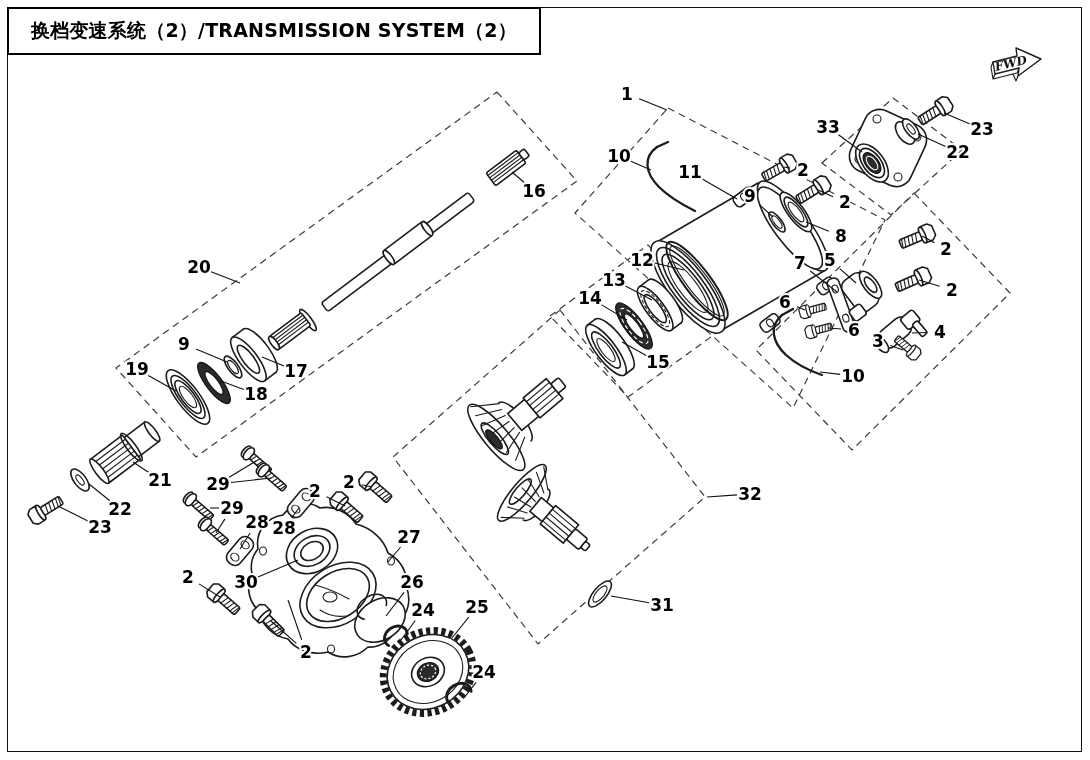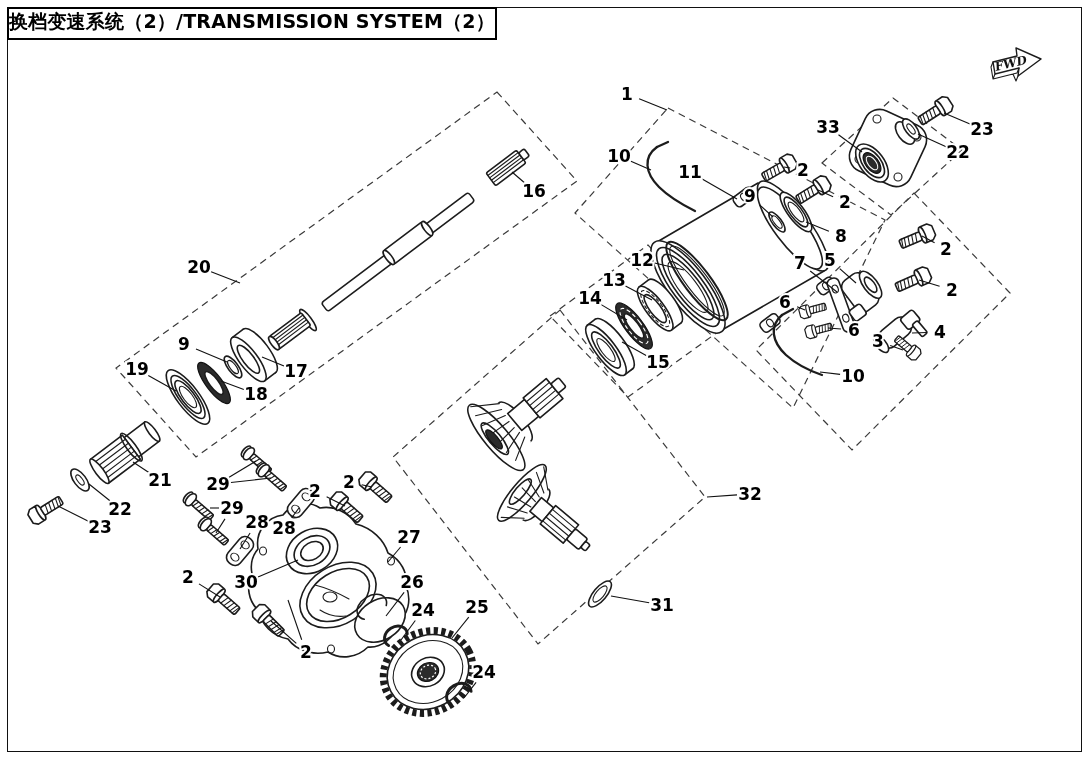--- a/index.html
+++ b/index.html
@@ -1,19 +1,19 @@
 <!DOCTYPE html>
 <html><head>
 <meta charset="utf-8">
 <style>
   html,body{margin:0;padding:0;background:#fff;}
   body{width:1090px;height:760px;position:relative;font-family:"DejaVu Sans","Liberation Sans",sans-serif;}
   #frame{position:absolute;left:7px;top:7px;width:1075px;height:745px;border:1.5px solid #111;box-sizing:border-box;}
-  #title-box{position:absolute;left:7px;top:7px;min-width:415px;height:33px;border:2px solid #000;background:#fff;
-    box-sizing:border-box;display:flex;align-items:flex-start;padding:0 0;z-index:5;}
+  #title-box{position:absolute;left:7px;top:7px;min-width:415px;height:48px;border:2px solid #000;background:#fff;
+    box-sizing:border-box;display:flex;align-items:center;padding:0 22px;z-index:5;}
   #title-box span{font-size:19px;font-weight:700;letter-spacing:.2px;white-space:nowrap;color:#000;}
   svg{position:absolute;left:0;top:0;}
   .p{fill:#fff;stroke:#1c1c1c;stroke-width:1.6;stroke-linejoin:round;}
   .fw{fill:#fff;stroke:none;}
   .ln{fill:none;stroke:#1c1c1c;stroke-width:1.6;stroke-linejoin:round;stroke-linecap:round;}
   .thin{stroke-width:1.1;}
   .dk{fill:#2b2b2b;stroke:#111;stroke-width:1.2;}
   .dash{fill:none;stroke:#3a3a3a;stroke-width:1.2;stroke-dasharray:7 5;}
   .wire{fill:none;stroke:#1c1c1c;stroke-width:2.3;stroke-linecap:round;}
   .ring24{fill:none;stroke:#1c1c1c;stroke-width:3;stroke-linecap:round;}

